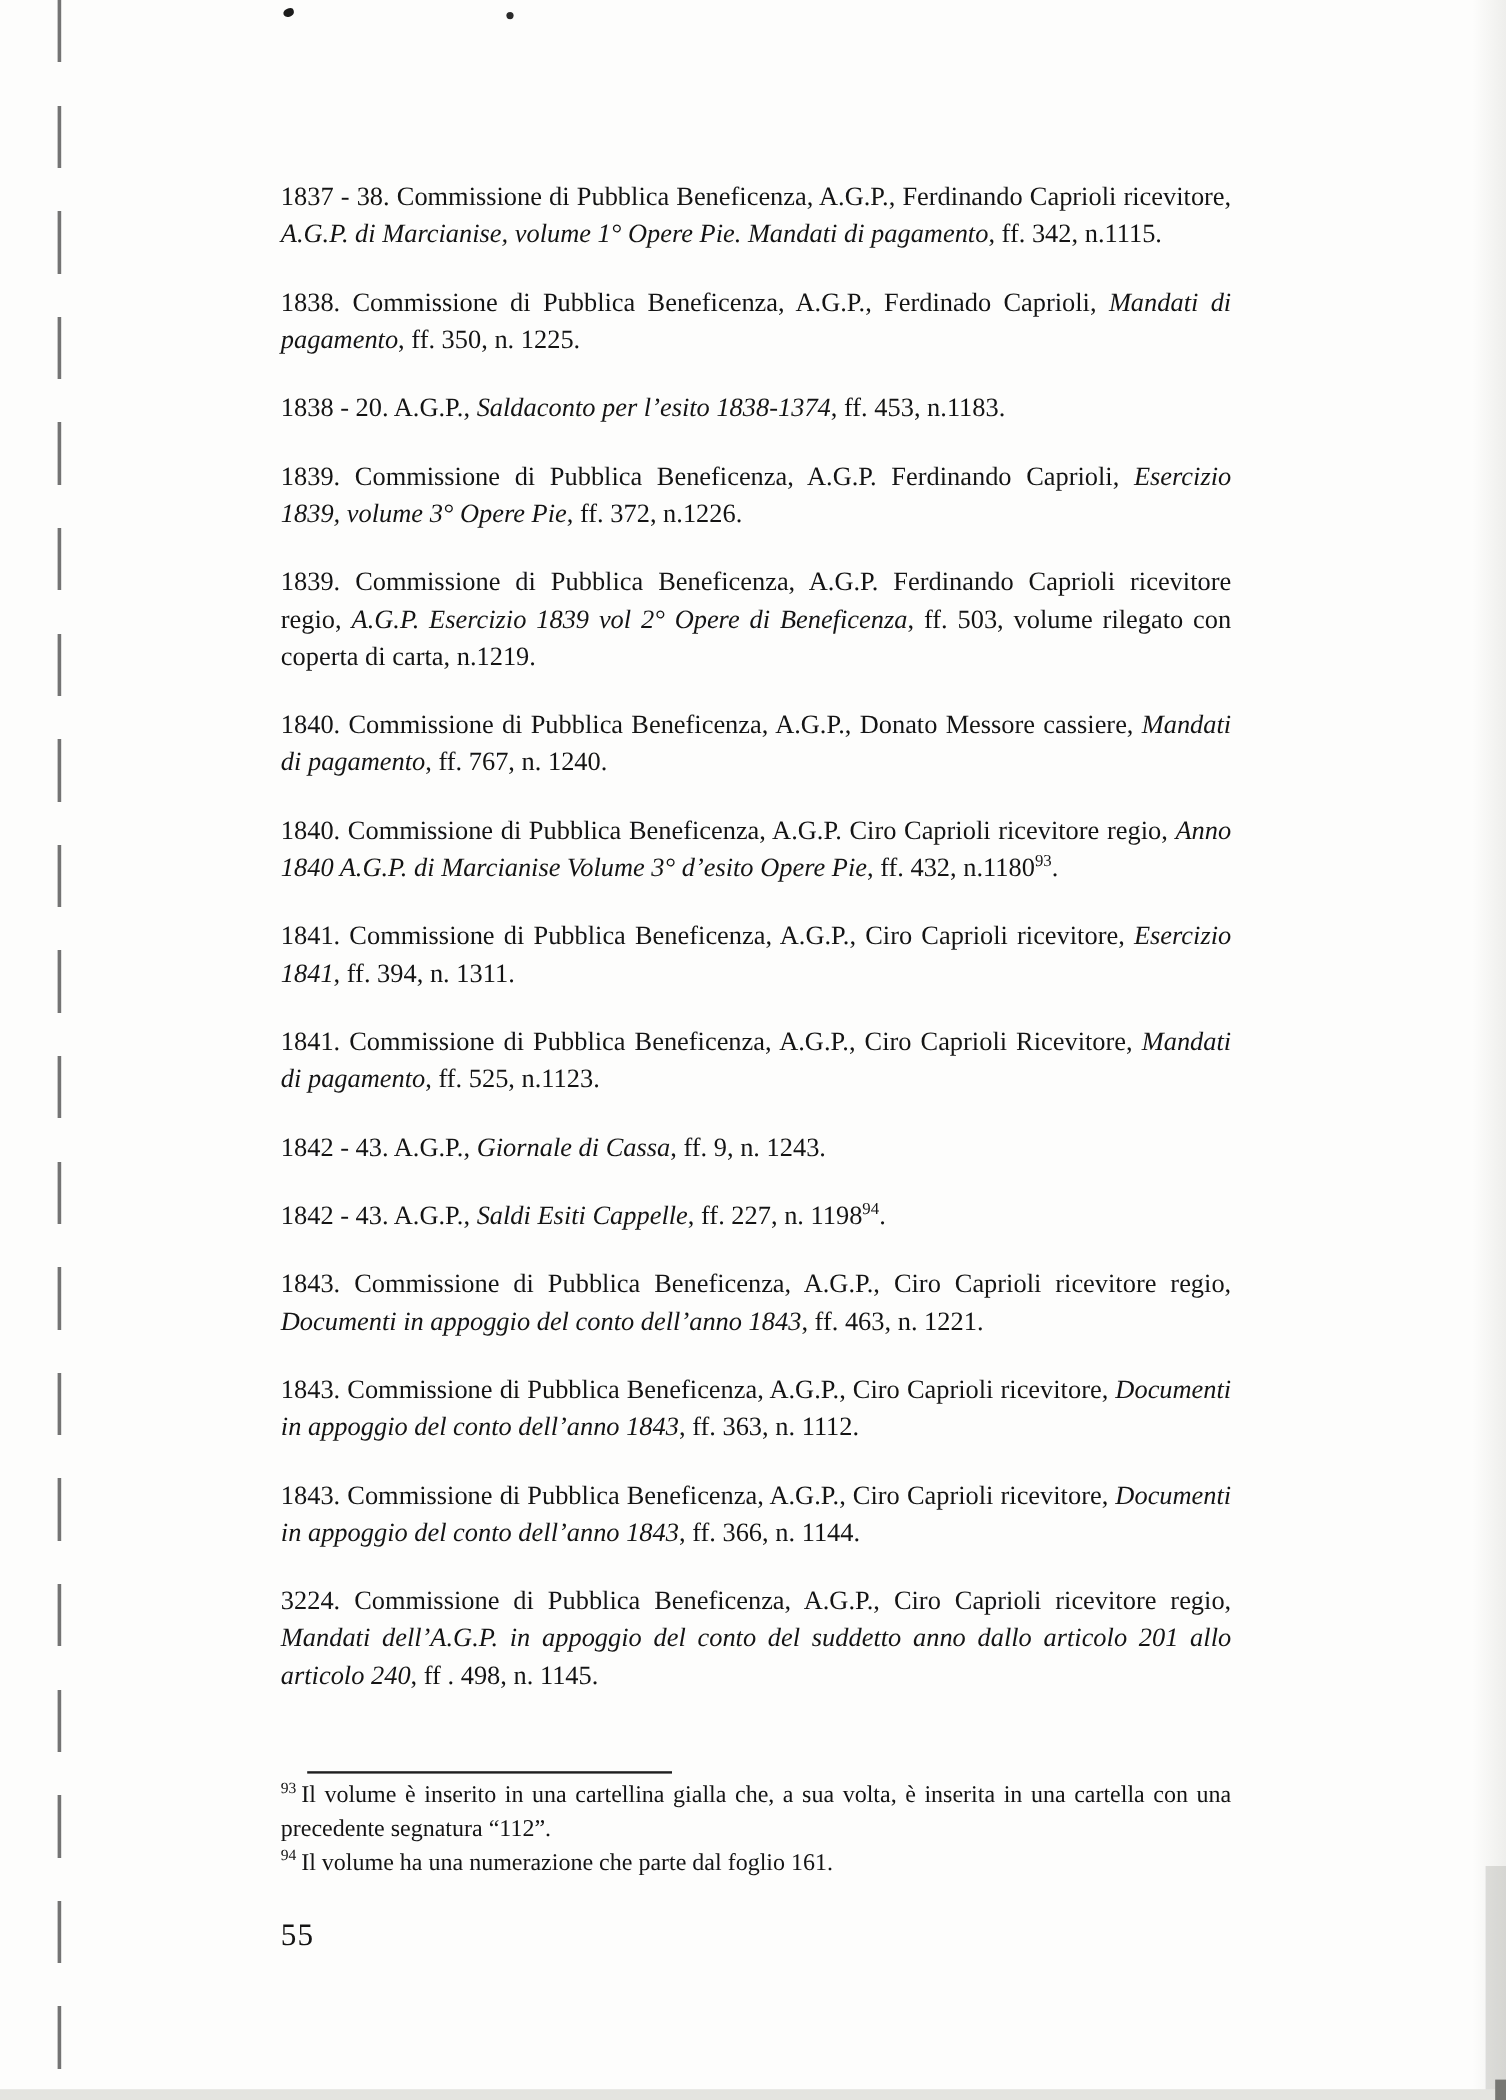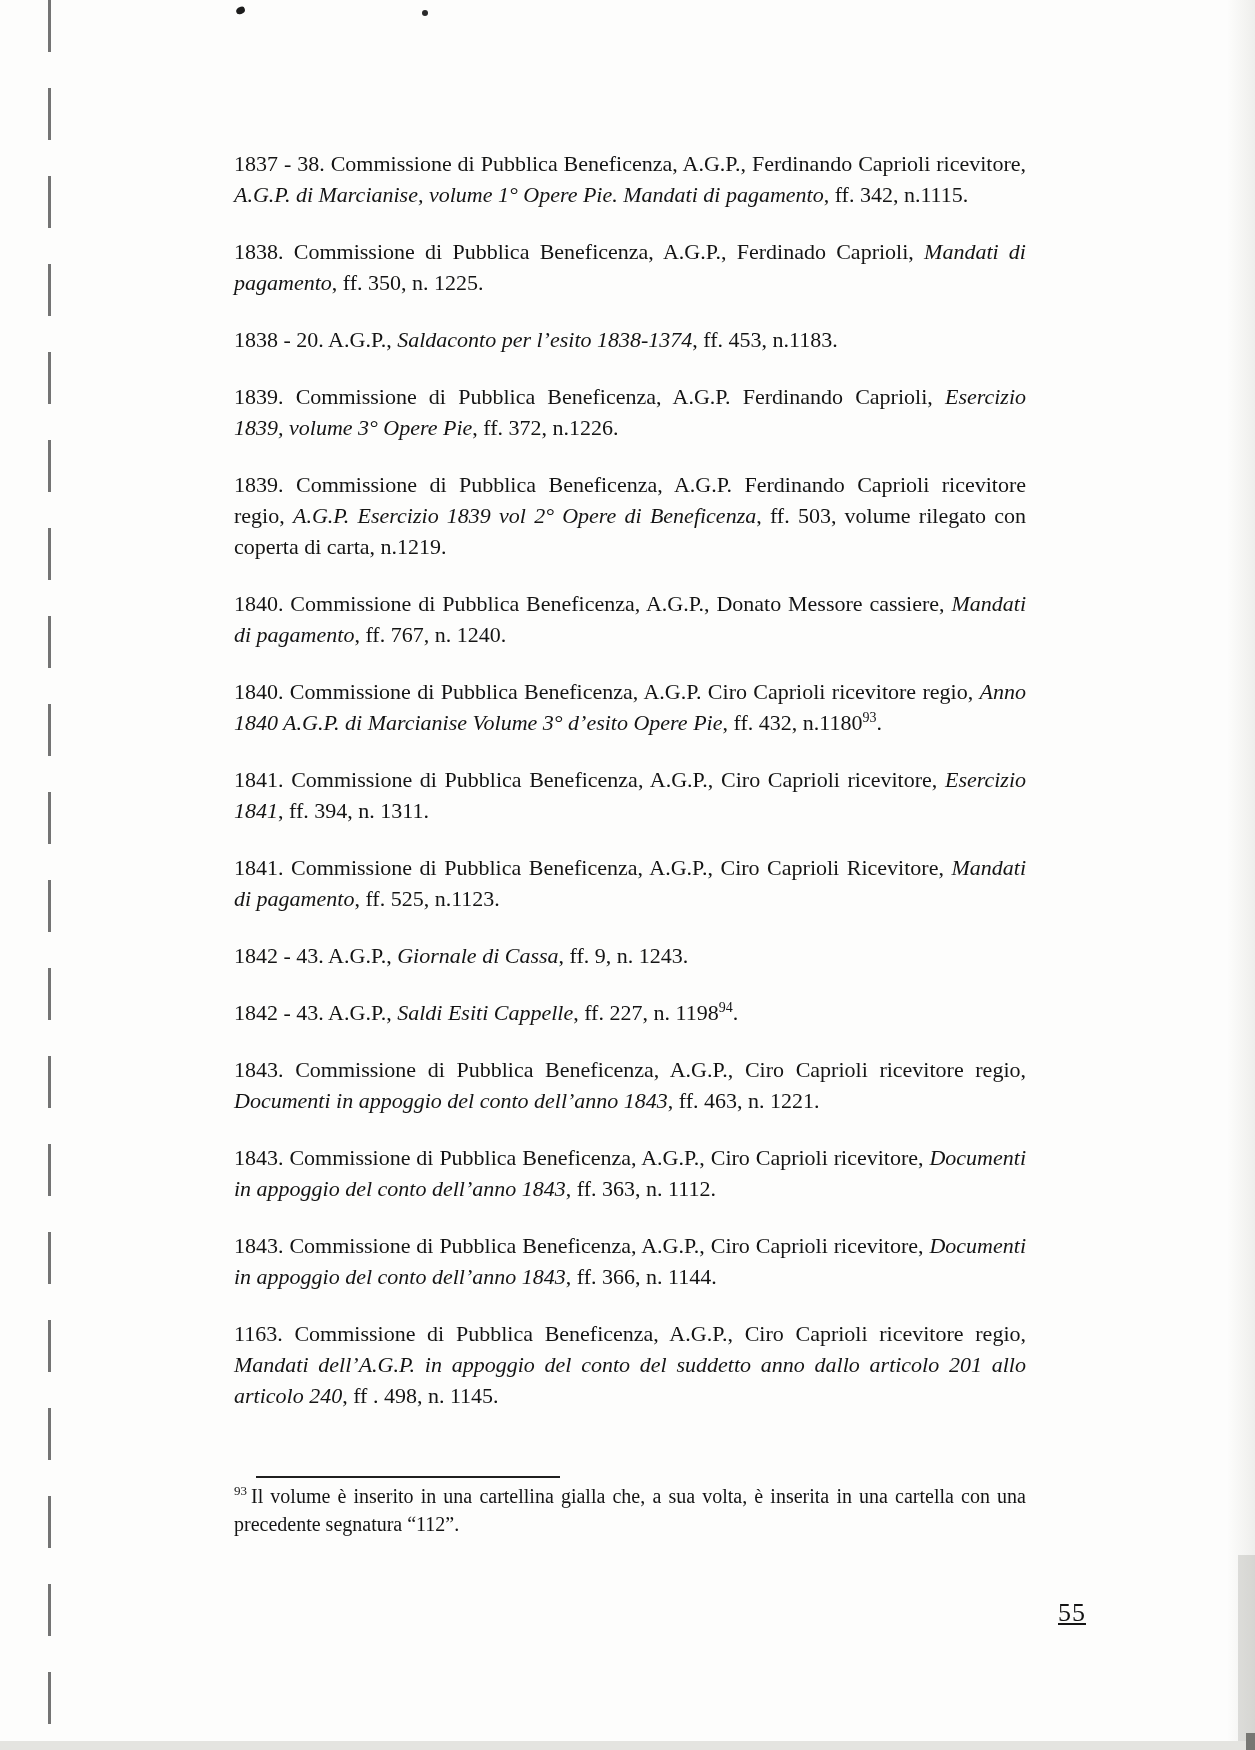--- a/index.html
+++ b/index.html
@@ -98,24 +98,23 @@
     font-size: 20px;
     line-height: 28px;
     text-align: justify;
   }
   p.footnote sup { font-size: 13px; padding-right: 4px; }
 
   .page-number {
     position: absolute;
     left: 234px; top: 1598px;
     width: 852px;
-    text-align: right;
+    text-align: left;
     font-size: 26px;
     letter-spacing: 1px;
-    text-decoration: underline;
   }
 </style>
 </head>
 <body>
 
 <div class="page">
 
   <div class="margin-dashes"></div>
   <div class="speck-1"></div>
   <div class="speck-2"></div>
@@ -130,26 +129,27 @@
       <p class="entry"><span>1839. Commissione di Pubblica Beneficenza, A.G.P. Ferdinando Caprioli ricevitore regio, </span><em>A.G.P. Esercizio 1839 vol 2° Opere di Beneficenza</em><span>, ff. 503, volume rilegato con coperta di carta, n.1219.</span></p>
       <p class="entry"><span>1840. Commissione di Pubblica Beneficenza, A.G.P., Donato Messore cassiere, </span><em>Mandati di pagamento</em><span>, ff. 767, n. 1240.</span></p>
       <p class="entry"><span>1840. Commissione di Pubblica Beneficenza, A.G.P. Ciro Caprioli ricevitore regio, </span><em>Anno 1840 A.G.P. di Marcianise Volume 3° d’esito Opere Pie</em><span>, ff. 432, n.1180</span><sup>93</sup><span>.</span></p>
       <p class="entry"><span>1841. Commissione di Pubblica Beneficenza, A.G.P., Ciro Caprioli ricevitore, </span><em>Esercizio 1841</em><span>, ff. 394, n. 1311.</span></p>
       <p class="entry"><span>1841. Commissione di Pubblica Beneficenza, A.G.P., Ciro Caprioli Ricevitore, </span><em>Mandati di pagamento</em><span>, ff. 525, n.1123.</span></p>
       <p class="entry"><span>1842 - 43. A.G.P., </span><em>Giornale di Cassa</em><span>, ff. 9, n. 1243.</span></p>
       <p class="entry"><span>1842 - 43. A.G.P., </span><em>Saldi Esiti Cappelle</em><span>, ff. 227, n. 1198</span><sup>94</sup><span>.</span></p>
       <p class="entry"><span>1843. Commissione di Pubblica Beneficenza, A.G.P., Ciro Caprioli ricevitore regio, </span><em>Documenti in appoggio del conto dell’anno 1843</em><span>, ff. 463, n. 1221.</span></p>
       <p class="entry"><span>1843. Commissione di Pubblica Beneficenza, A.G.P., Ciro Caprioli ricevitore, </span><em>Documenti in appoggio del conto dell’anno 1843</em><span>, ff. 363, n. 1112.</span></p>
       <p class="entry"><span>1843. Commissione di Pubblica Beneficenza, A.G.P., Ciro Caprioli ricevitore, </span><em>Documenti in appoggio del conto dell’anno 1843</em><span>, ff. 366, n. 1144.</span></p>
-      <p class="entry"><span>1163. Commissione di Pubblica Beneficenza, A.G.P., Ciro Caprioli ricevitore regio, </span><em>Mandati dell’A.G.P. in appoggio del conto del suddetto anno dallo articolo 201 allo articolo 240</em><span>, ff . 498, n. 1145.</span></p>
+      <p class="entry"><span>3224. Commissione di Pubblica Beneficenza, A.G.P., Ciro Caprioli ricevitore regio, </span><em>Mandati dell’A.G.P. in appoggio del conto del suddetto anno dallo articolo 201 allo articolo 240</em><span>, ff . 498, n. 1145.</span></p>
     </main>
 
   <div class="footnote-sep"></div>
   <div class="footnotes" id="footnotes">
       <p class="footnote"><sup>93</sup><span>Il volume è inserito in una cartellina gialla che, a sua volta, è inserita in una cartella con una precedente segnatura “112”.</span></p>
+      <p class="footnote"><sup>94</sup><span>Il volume ha una numerazione che parte dal foglio 161.</span></p>
     </div>
 
   <div class="page-number">55</div>
 
   <div class="bottom-band"></div>
   <div class="corner-mark"></div>
 
 </div>
 
 </body></html>

